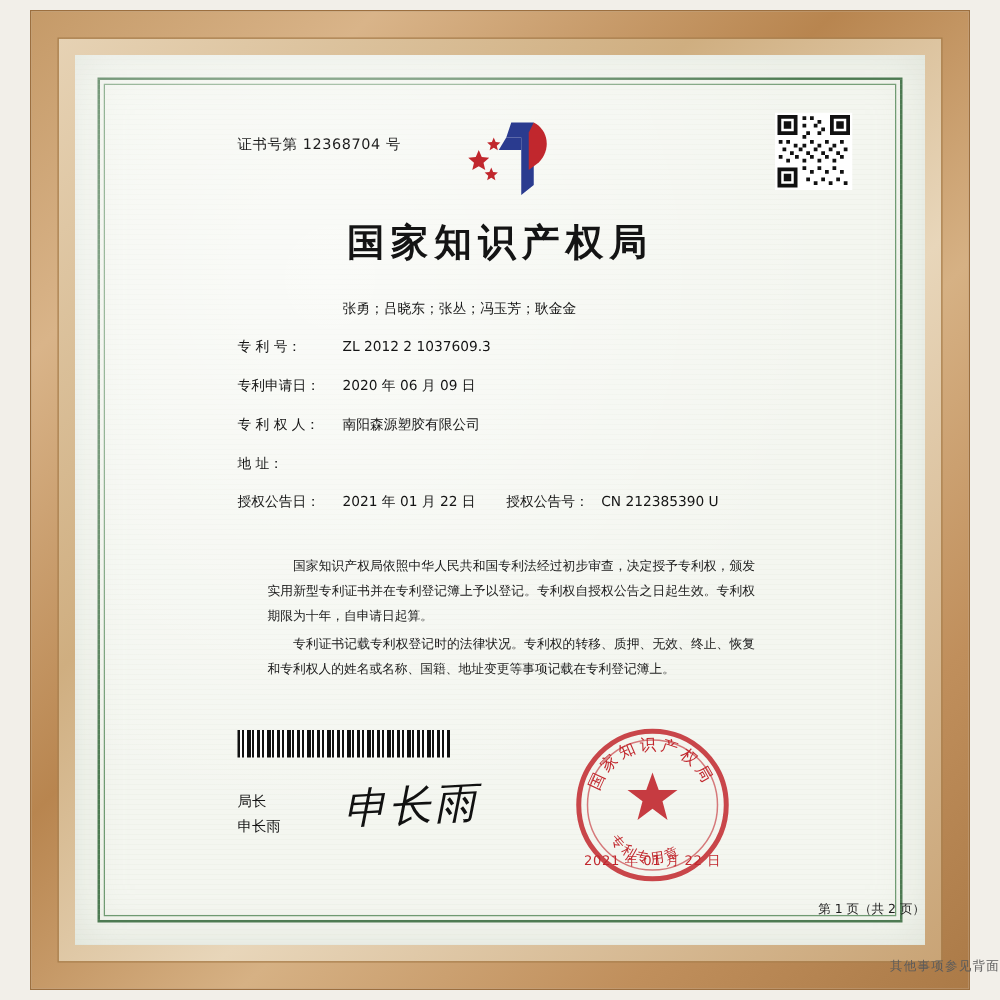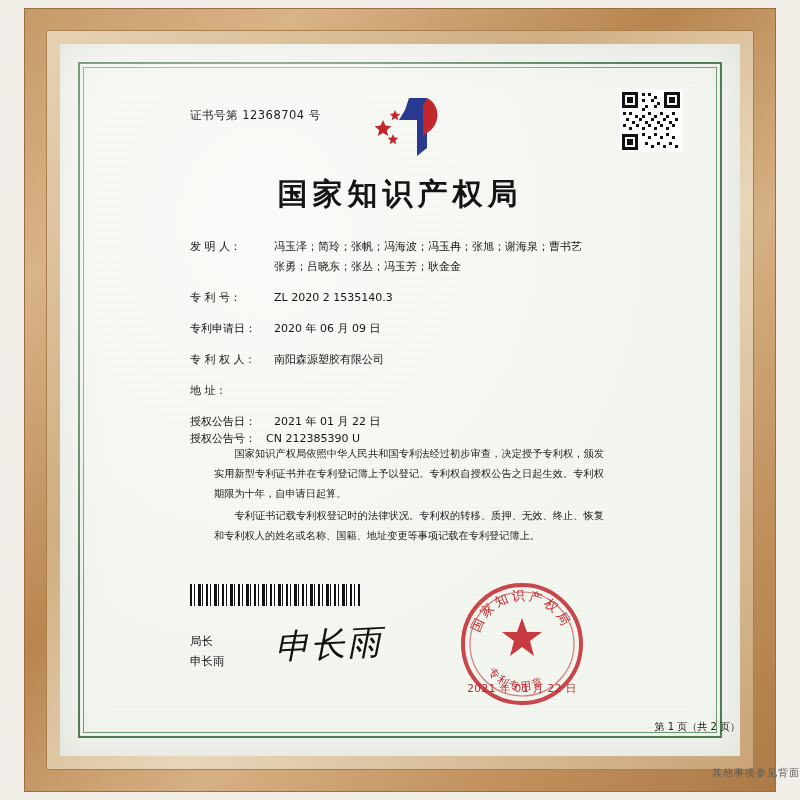--- a/index.html
+++ b/index.html
@@ -153,21 +153,20 @@
   }
   .row .val {
     flex: 1 1 auto;
     word-break: break-all;
   }
   .row.tight { margin-bottom: 3px; }
 
   .row-split {
     display: flex;
     margin-bottom: 14px;
-    flex-direction: column;
   }
   .row-split .half {
     display: flex;
     flex: 1 1 50%;
   }
   .row-split .half .lbl {
     flex: 0 0 84px;
     white-space: nowrap;
   }
   .row-split .half.second .lbl {
@@ -356,33 +355,29 @@
               <rect x="55" y="55" width="3" height="3"></rect>
           </g>
         </svg>
       </div>
 
       <div class="title">国家知识产权局</div>
 
       <div class="fields">
 
 
-        <div class="row tight">
-          <div class="lbl">发 明 人：</div>
-          <div class="val">冯玉泽；简玲；张帆；冯海波；冯玉冉；张旭；谢海泉；曹书艺</div>
-        </div>
 
         <div class="row">
           <div class="lbl"></div>
           <div class="val">张勇；吕晓东；张丛；冯玉芳；耿金金</div>
         </div>
 
         <div class="row">
           <div class="lbl">专 利 号：</div>
-          <div class="val">ZL 2020 2 1535140.3</div>
+          <div class="val">ZL 2012 2 1037609.3</div>
         </div>
 
         <div class="row">
           <div class="lbl">专利申请日：</div>
           <div class="val">2020 年 06 月 09 日</div>
         </div>
 
         <div class="row">
           <div class="lbl">专 利 权 人：</div>
           <div class="val">南阳森源塑胶有限公司</div>

